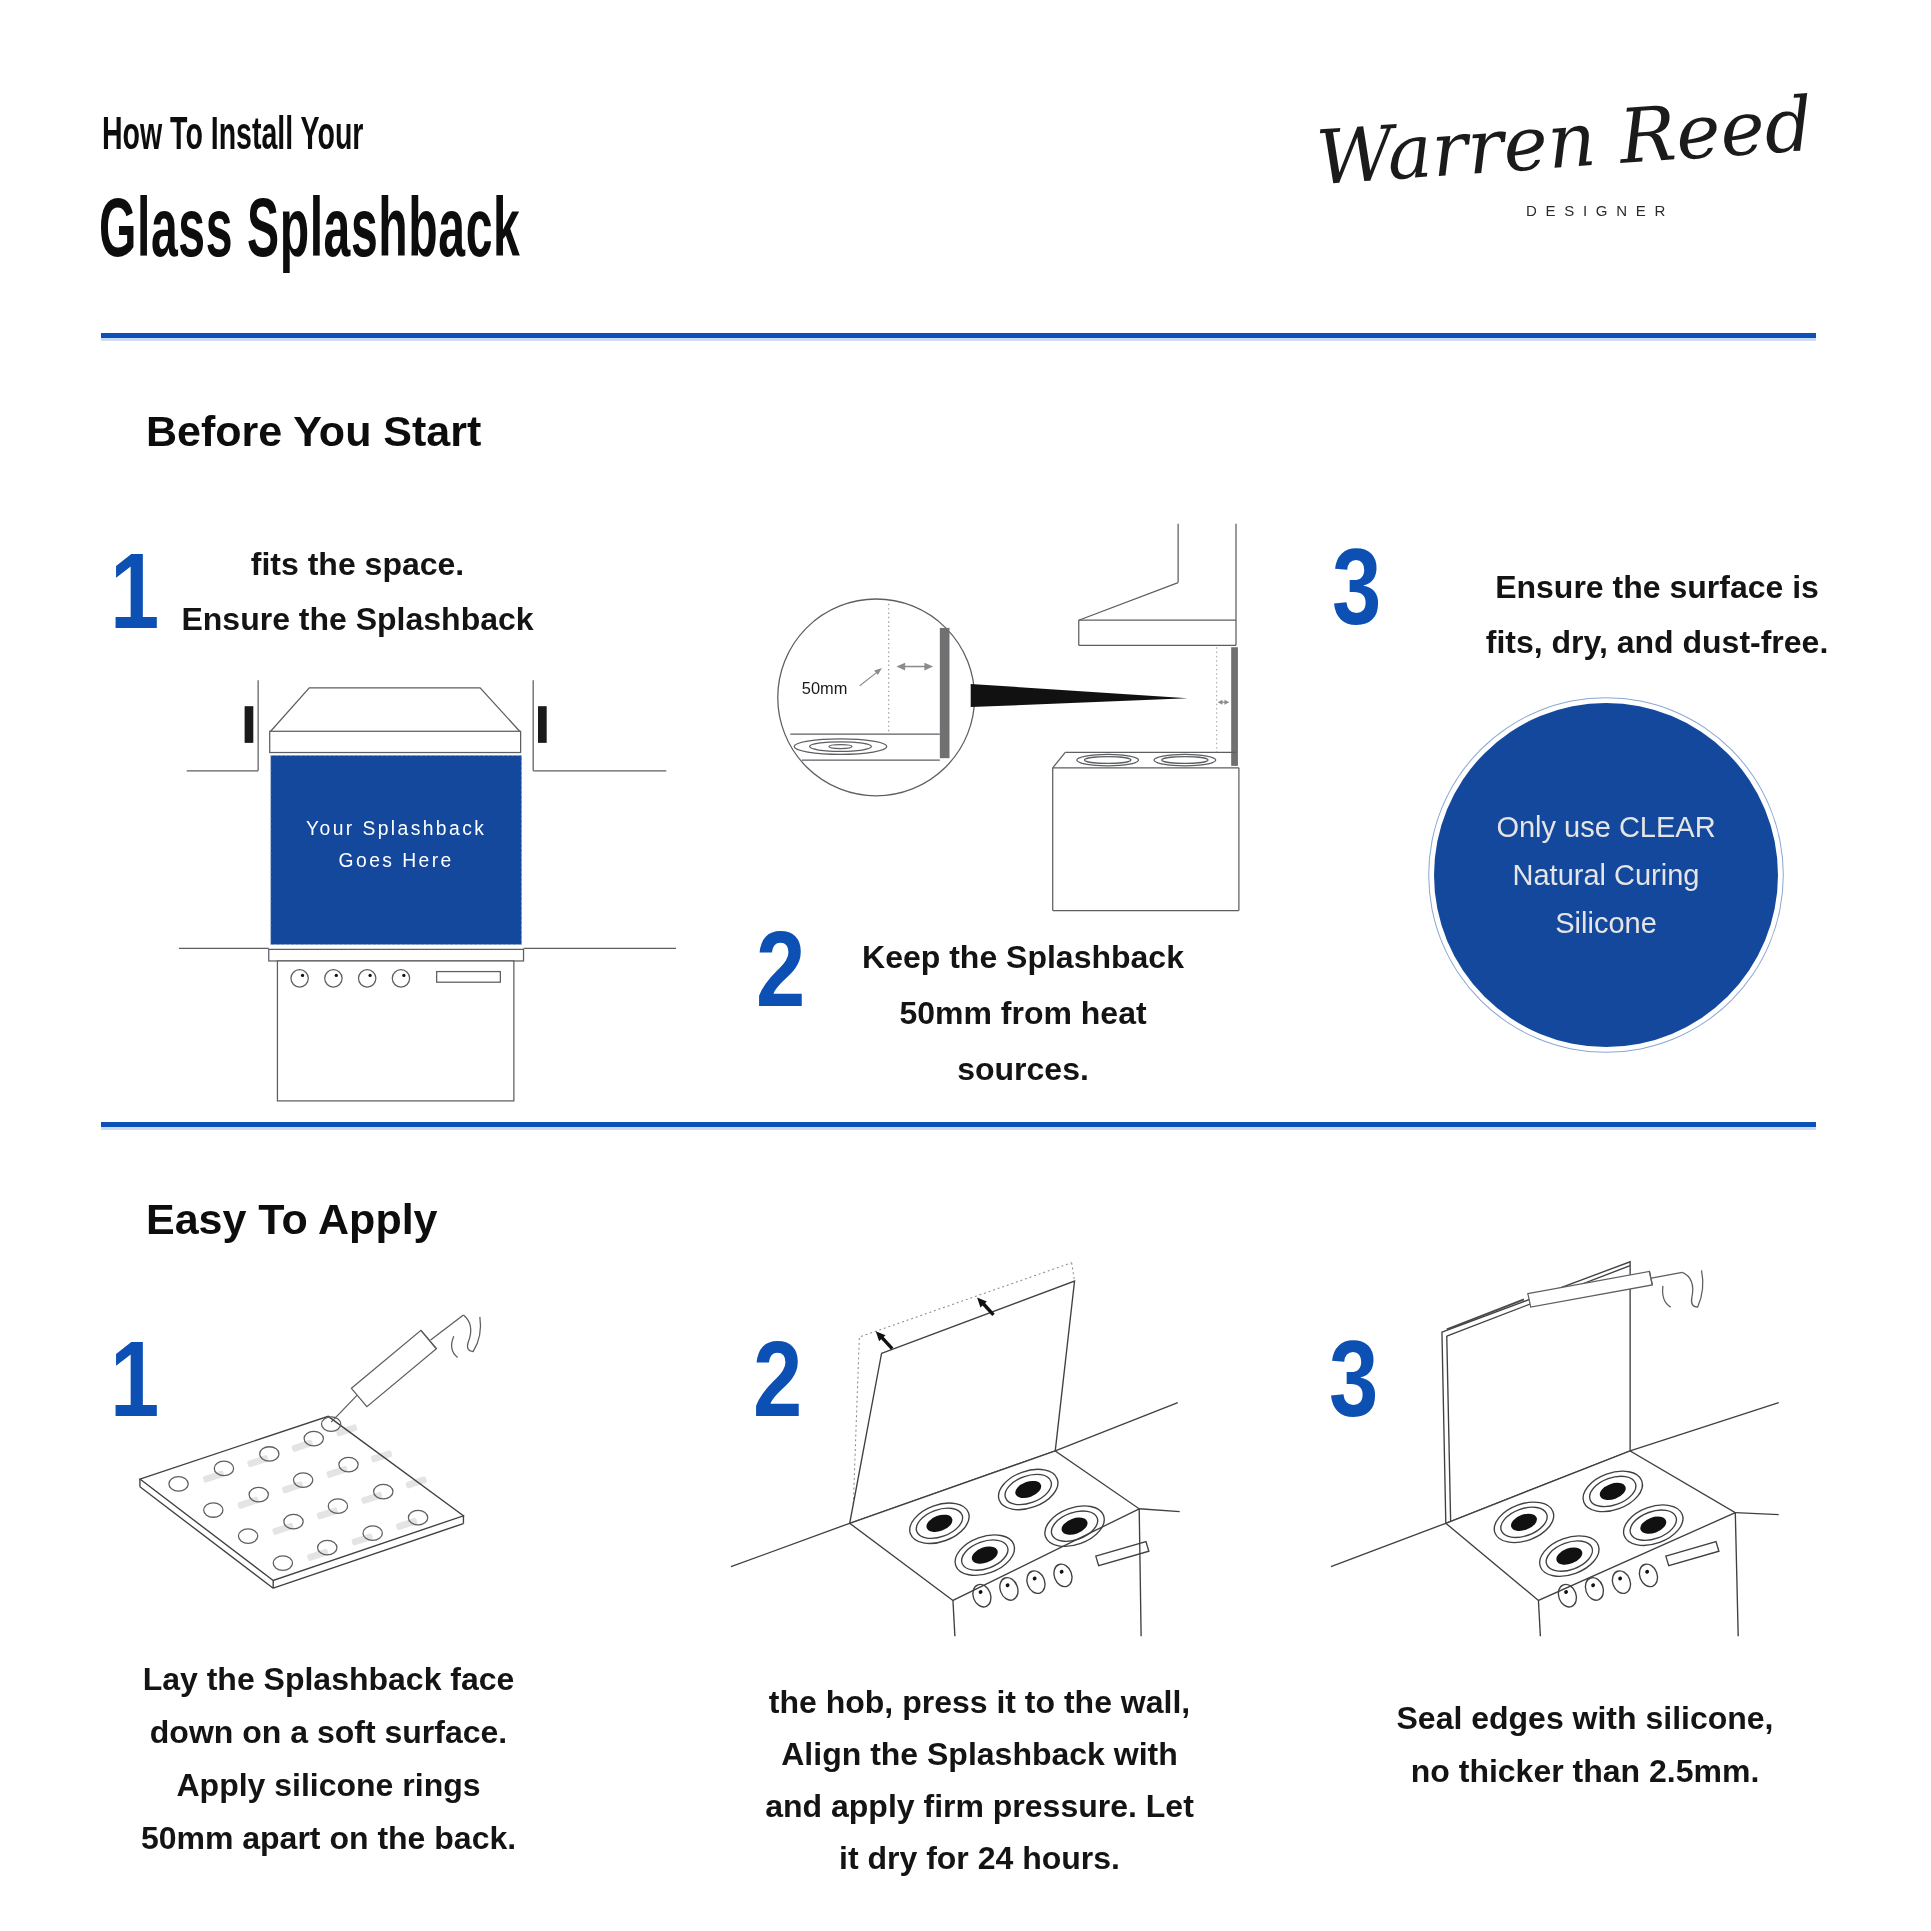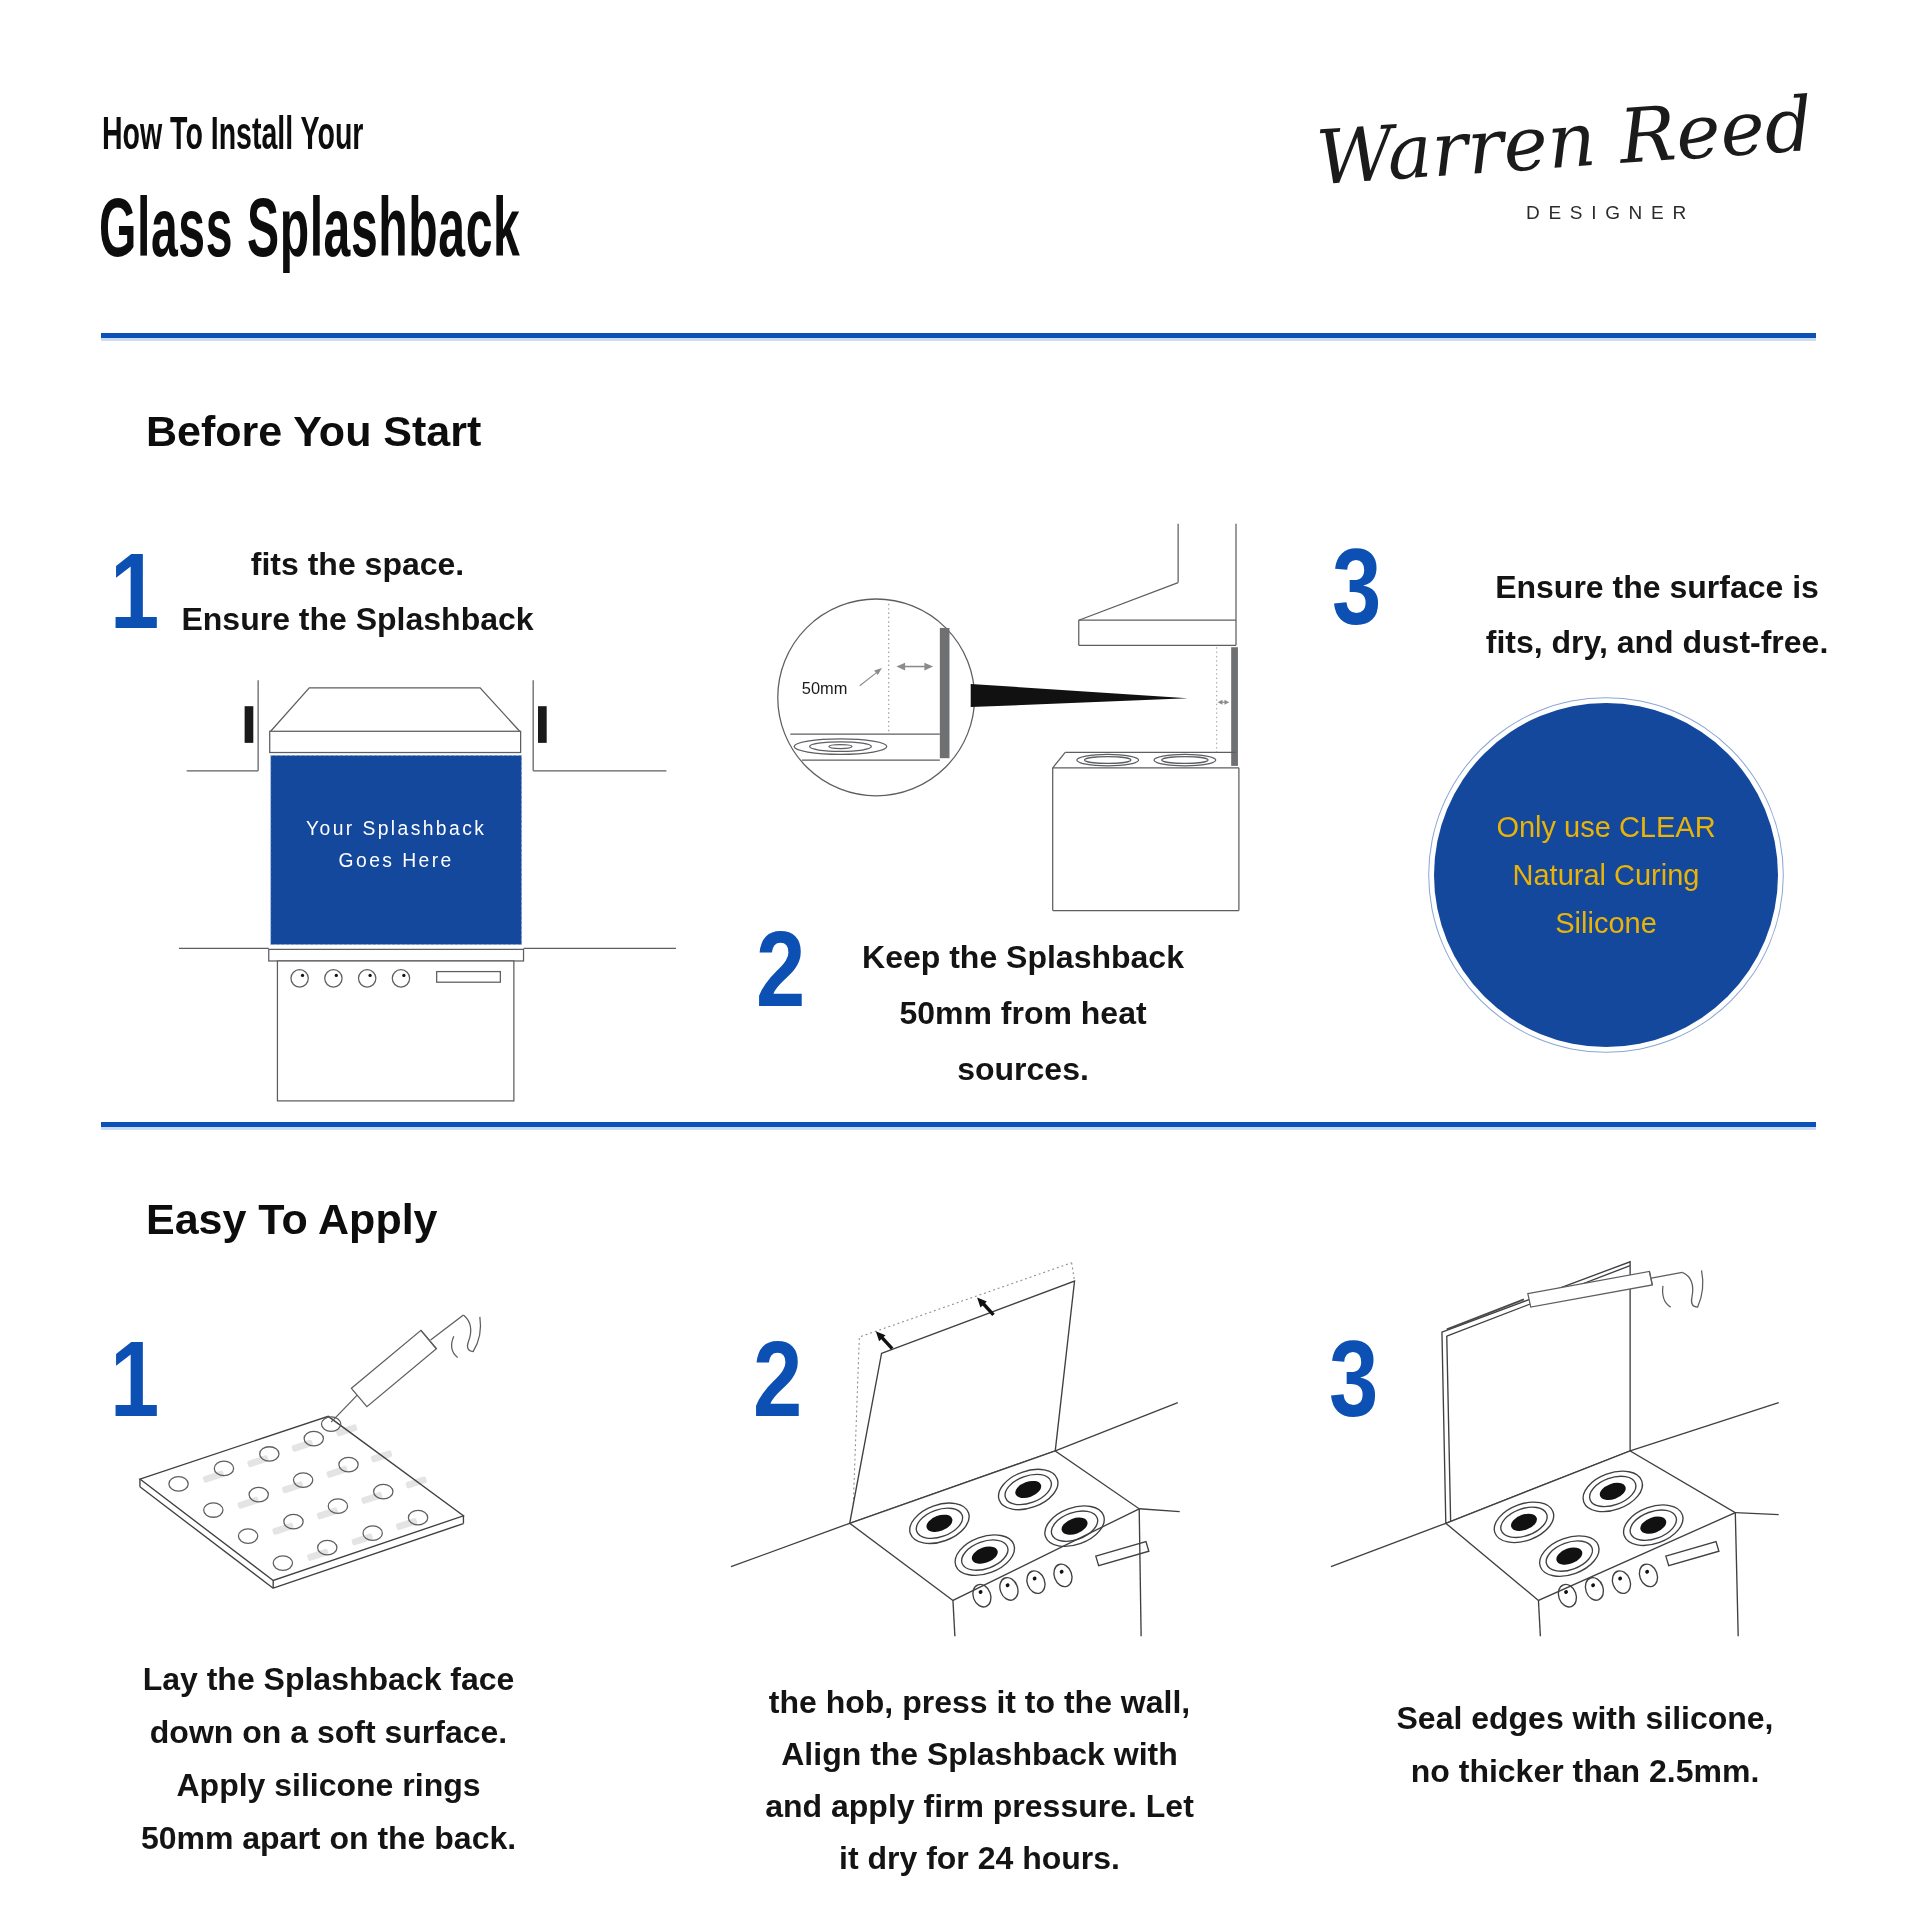--- a/index.html
+++ b/index.html
@@ -13,25 +13,25 @@
   .h1a{font-size:46px;font-weight:bold;color:#0d0d0d;}
   .h1b{font-size:83px;font-weight:bold;color:#0d0d0d;letter-spacing:1px;}
   .h2{font-size:43px;font-weight:bold;color:#0d0d0d;margin-left:44px;}
   .steptext{font-size:32px;font-weight:bold;color:#141414;line-height:55px;text-align:center;}
   .steptext span{display:block;}
   .caption{font-size:32px;font-weight:bold;color:#141414;line-height:53px;text-align:center;}
   .caption span{display:block;}
   .divider{height:4.8px;background:var(--divider_blue);box-shadow:0 2.9px 0 #c9daf3;}
   .notecircle{width:344px;height:344px;border-radius:50%;background:var(--brand_blue);
       box-shadow:0 0 0 4.8px #ffffff,0 0 0 5.8px #8aa6d4;display:flex;flex-direction:column;
-      align-items:center;justify-content:center;color:#eab308;font-size:29px;line-height:48px;
+      align-items:center;justify-content:center;color:#e5e5e5;font-size:29px;line-height:48px;
       text-align:center;}
   .signature{font-family:"DejaVu Serif",serif;font-style:italic;font-size:75px;color:#1b1b1b;
       transform:rotate(-4deg);white-space:nowrap;}
-  .logosub{font-size:19px;letter-spacing:8.7px;color:#2b2b2b;}
+  .logosub{font-size:15px;letter-spacing:8.7px;color:#2b2b2b;}
   svg{position:absolute;overflow:visible;}
   svg .ln{stroke:#5d5e62;stroke-width:1.3;fill:none;}
   svg .lnd{stroke:#3f4043;stroke-width:1.4;fill:none;}
   svg .wfill{fill:#ffffff;}
   svg text{font-family:"Liberation Sans",sans-serif;}
 </style>
 </head>
 <body>
 
 <div id="page">

